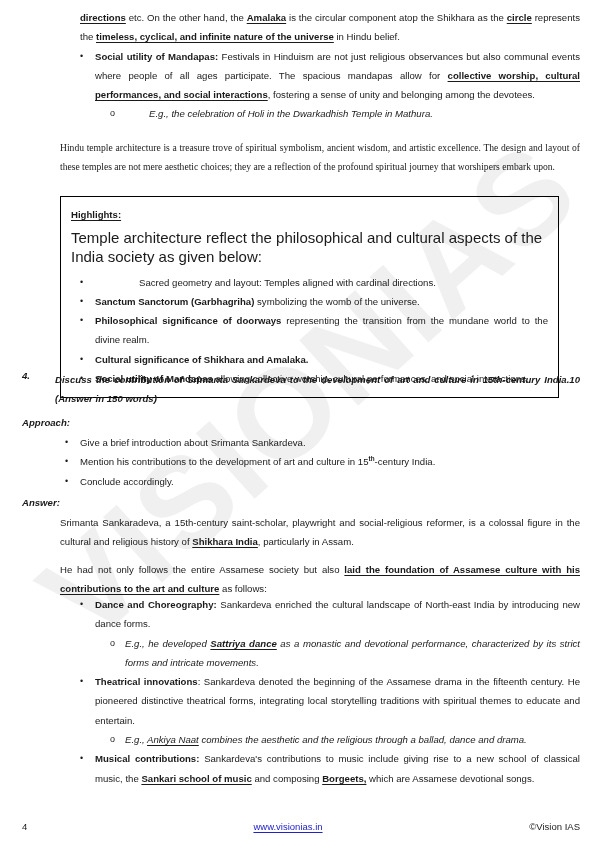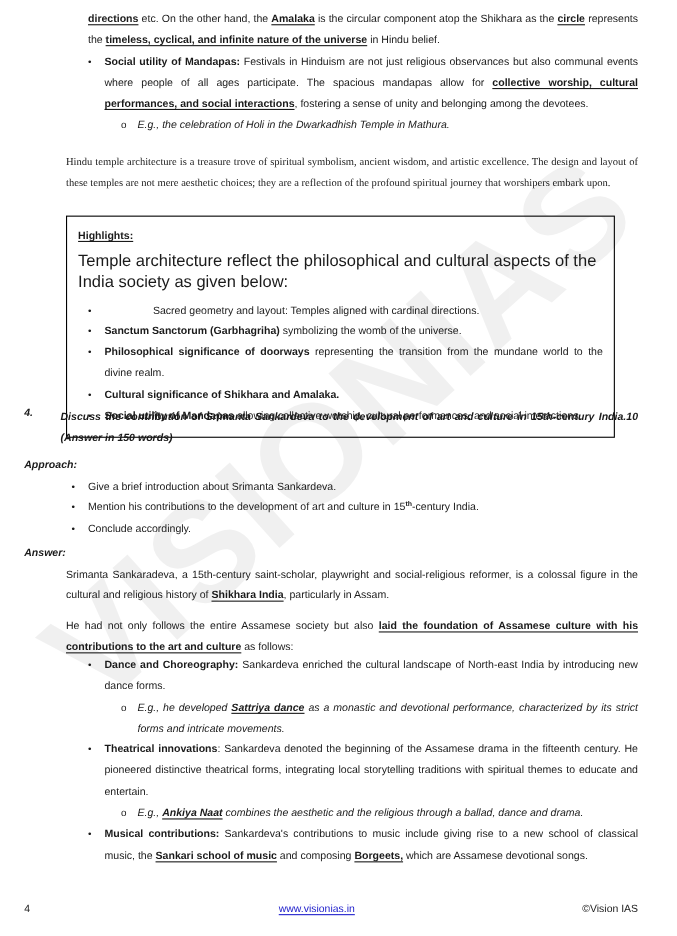--- a/index.html
+++ b/index.html
@@ -49,21 +49,21 @@
     height: 851px;
     box-sizing: border-box;
   }
 
   .body-text {
     font-size: 9.6px;
     line-height: 19.3px;
     text-align: justify;
     color: #1a1a1a;
   }
-  i, .i { font-style: italic; }
+  i, .i { font-style: italic; margin-left: 24px; }
 
   
   .top-block {
     position: absolute;
     left: 80px;
     top: 8px;
     width: 500px;
   }
   .lvl1 {
     position: relative;
@@ -324,21 +324,21 @@
 
   <div id="answer-body">
     <div class="ans-para" id="ans-p1"><span>Srimanta Sankaradeva, a 15th-century saint-scholar, playwright and social-religious reformer, is a colossal figure in the cultural and religious history of </span><span style="font-weight: bold; text-decoration: underline; text-underline-offset: 1.5px;">Shikhara India</span><span>, particularly in Assam.</span></div>
     <div class="ans-para" id="ans-p2"><span>He had not only follows the entire Assamese society but also </span><span style="font-weight: bold; text-decoration: underline; text-underline-offset: 1.5px;">laid the foundation of Assamese culture with his contributions to the art and culture</span><span> as follows:</span></div>
   </div>
 
   <div id="answer-bullets">
       <div class="lvl1"><span class="mark">•</span><span style="font-weight: bold;">Dance and Choreography:</span><span> Sankardeva enriched the cultural landscape of North-east India by introducing new dance forms.</span></div>
       <div class="lvl2"><span class="mark" style="font-style: normal;">o</span><span style="font-style: italic;">E.g., he developed </span><span style="font-weight: bold; font-style: italic; text-decoration: underline; text-underline-offset: 1.5px;">Sattriya dance</span><span style="font-style: italic;"> as a monastic and devotional performance, characterized by its strict forms and intricate movements.</span></div>
       <div class="lvl1"><span class="mark">•</span><span style="font-weight: bold;">Theatrical innovations</span><span>: Sankardeva denoted the beginning of the Assamese drama in the fifteenth century. He pioneered distinctive theatrical forms, integrating local storytelling traditions with spiritual themes to educate and entertain.</span></div>
-      <div class="lvl2"><span class="mark" style="font-style: normal;">o</span><span style="font-style: italic;">E.g., </span><span style="font-weight: bold; font-style: italic; text-decoration: underline; text-underline-offset: 1.5px;">Ankiya Naat</span><span style="font-style: italic;"> combines the aesthetic and the religious through a ballad, dance and drama.</span></div>
+      <div class="lvl2"><span class="mark" style="font-style: normal;">o</span><span style="font-style: italic;">E.g., </span><span style="font-weight: normal; font-style: italic; text-decoration: underline; text-underline-offset: 1.5px;">Ankiya Naat</span><span style="font-style: italic;"> combines the aesthetic and the religious through a ballad, dance and drama.</span></div>
       <div class="lvl1"><span class="mark">•</span><span style="font-weight: bold;">Musical contributions:</span><span> Sankardeva's contributions to music include giving rise to a new school of classical music, the </span><span style="font-weight: bold; text-decoration: underline; text-underline-offset: 1.5px;">Sankari school of music</span><span> and composing </span><span style="font-weight: bold; text-decoration: underline; text-underline-offset: 1.5px;">Borgeets,</span><span> which are Assamese devotional songs.</span></div>
     </div>
 
   <div id="footer">
     <div class="pg">4</div>
     <div class="url">www.visionias.in</div>
     <div class="copy">©Vision IAS</div>
   </div>
 
 </div>

